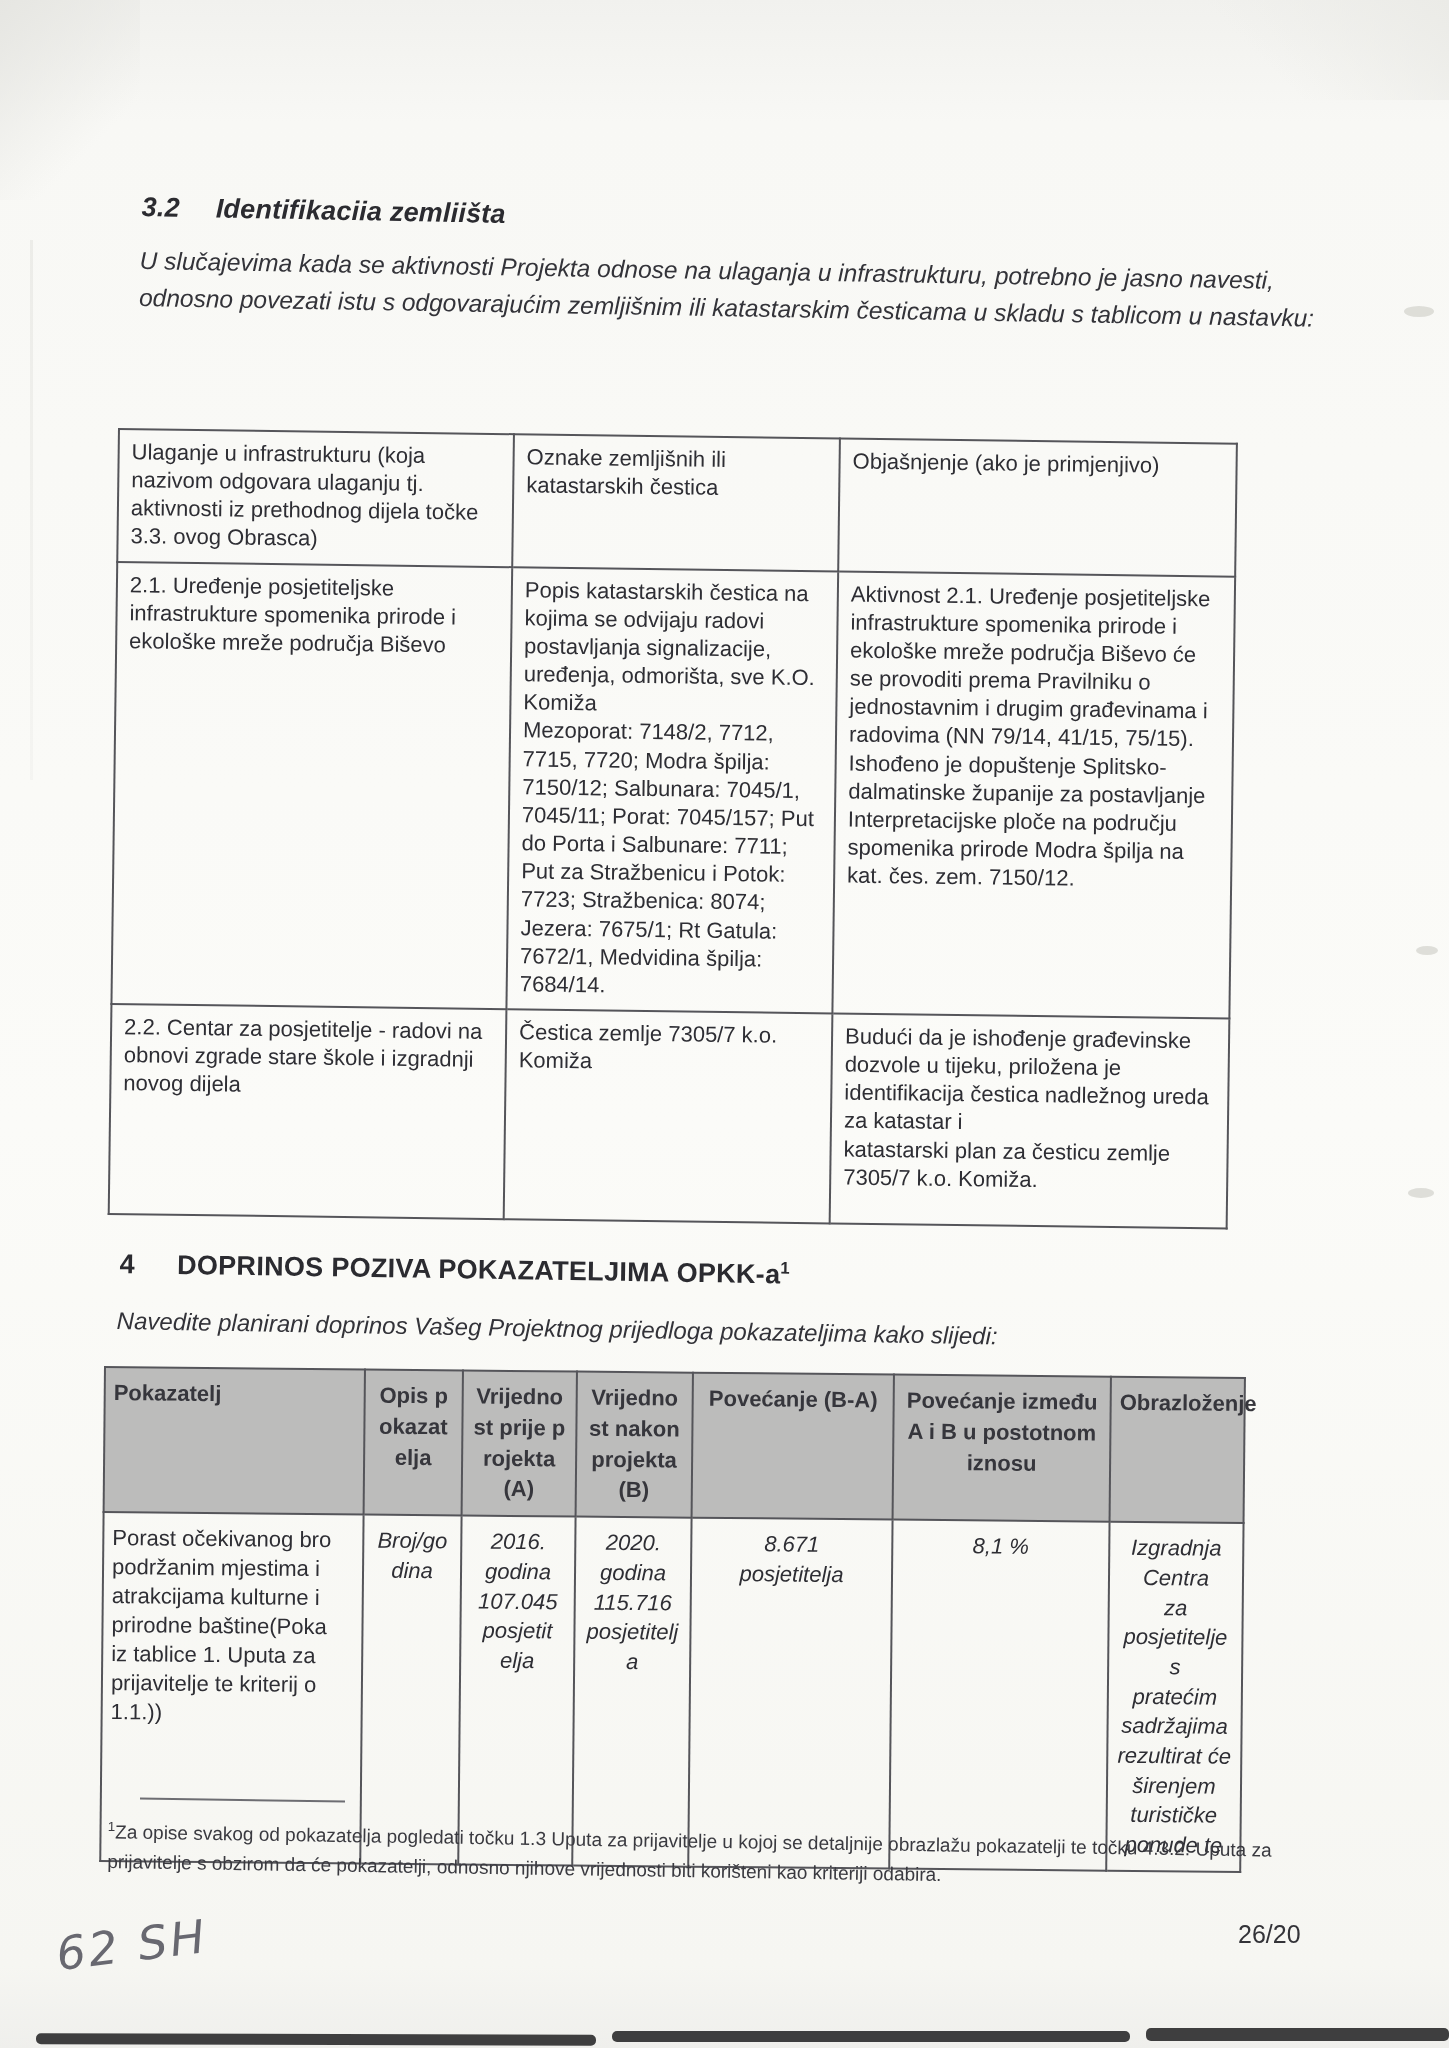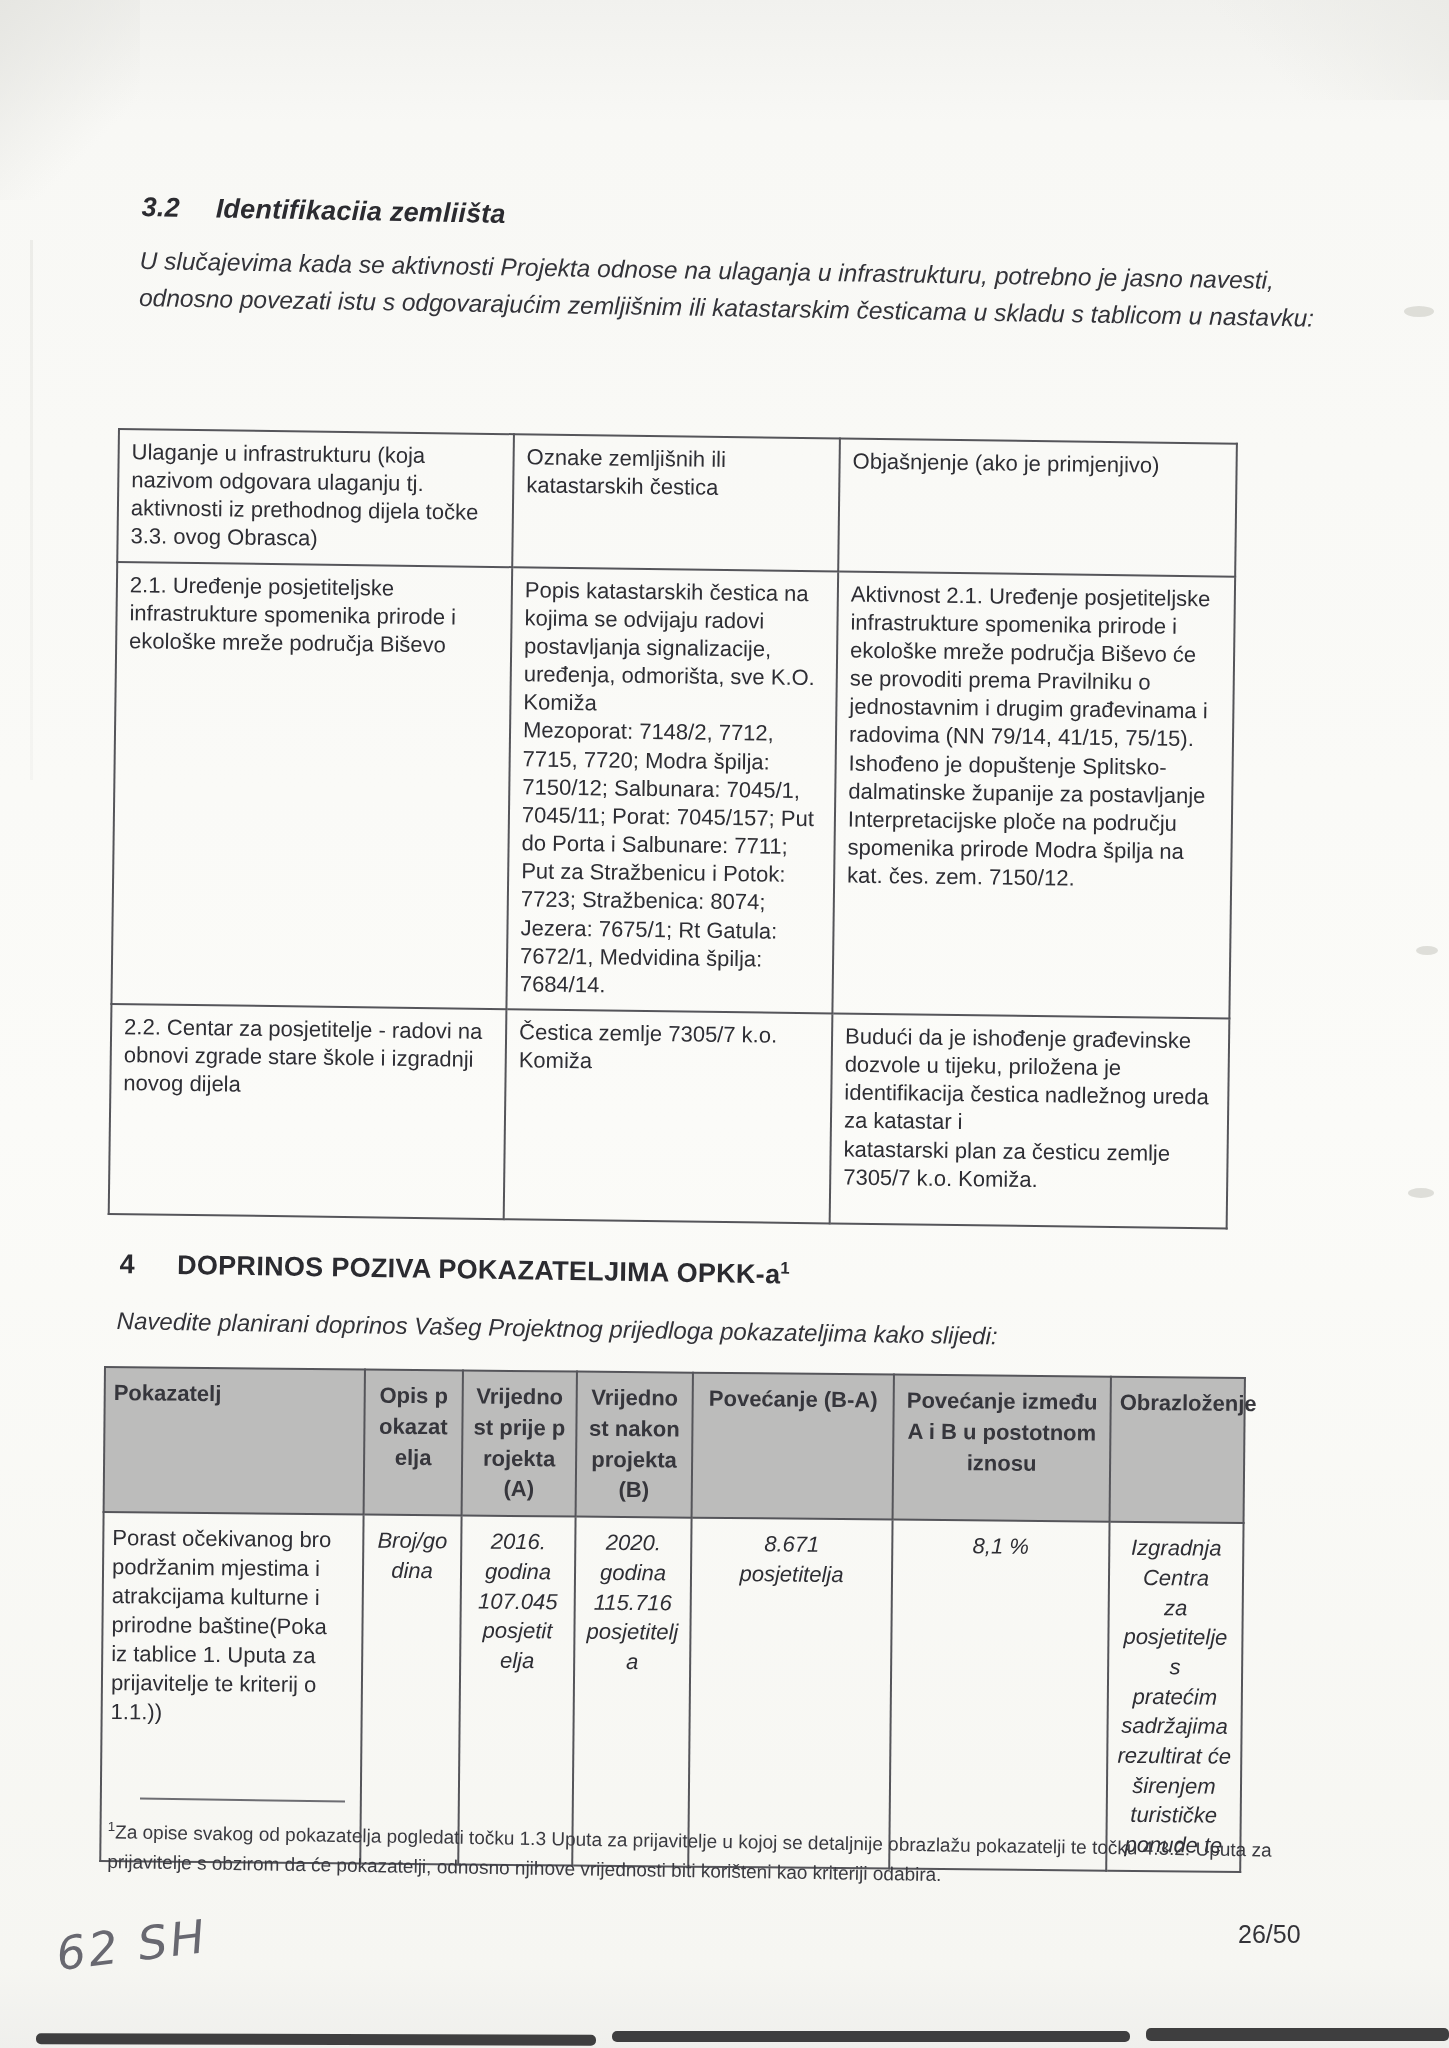--- a/index.html
+++ b/index.html
@@ -154,19 +154,19 @@
         <td class="it">8.671<br>posjetitelja</td>
         <td class="it">8,1 %</td>
         <td class="it">Izgradnja Centra<br>za posjetitelje s<br>pratećim<br>sadržajima<br>rezultirat će<br>širenjem<br>turističke<br>ponude te</td>
       </tr>
     </tbody>
   </table>
 
   <div class="fnrule"></div>
   <p class="footnote"><sup>1</sup><span>Za opise svakog od pokazatelja pogledati točku 1.3 Uputa za prijavitelje u kojoj se detaljnije obrazlažu pokazatelji te  točku 4.3.2. Uputa za prijavitelje s obzirom da će pokazatelji, odnosno njihove vrijednosti biti korišteni kao kriteriji odabira.</span></p>
 
-  <div class="pagenum">26/50</div>
+  <div class="pagenum">26/20</div>
   <div class="handwriting">62 SH</div>
 
   <div class="strip s1"></div>
   <div class="strip s2"></div>
   <div class="strip s3"></div>
 </div>
 
 </body></html>

